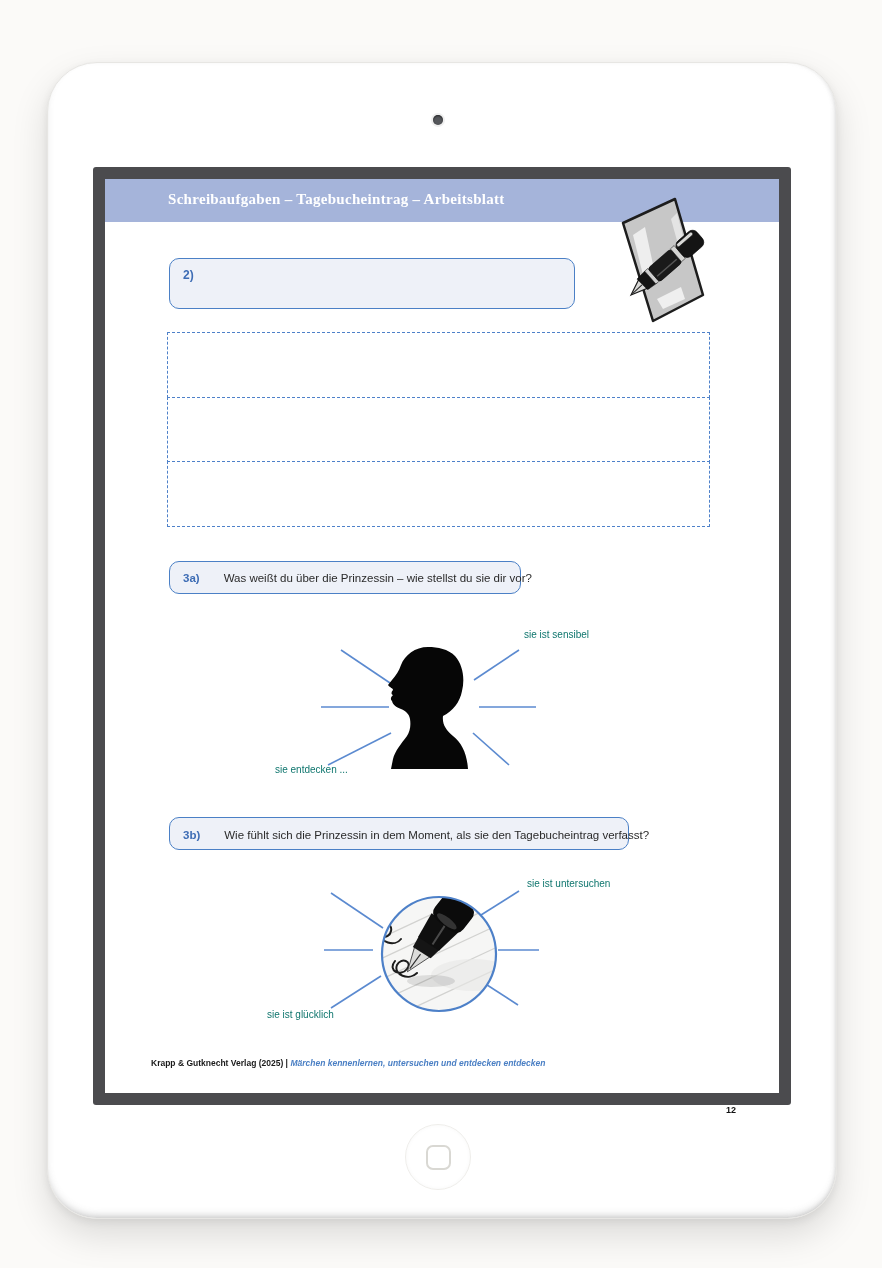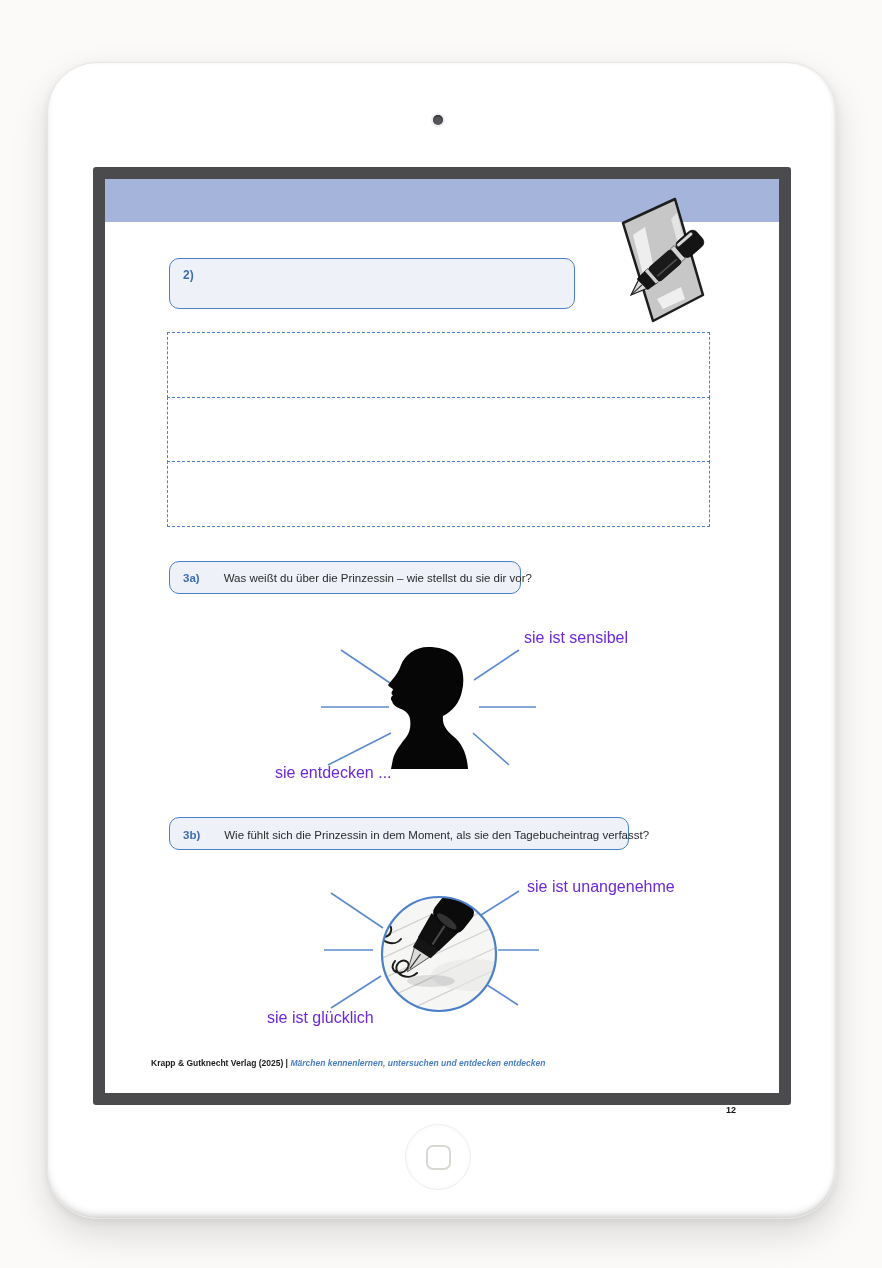--- a/index.html
+++ b/index.html
@@ -66,21 +66,21 @@
   
   .write-grid { position:absolute; left:62px; top:153px; width:543px; }
   .write-row { height:66px; border:1.3px dashed #4e81c9; background:#fff; }
   .write-row + .write-row { margin-top:-1.3px; }
 
   
   .figure { position:absolute; width:420px; }
   .figure-head { left:150px; top:448px; height:168px; }
   .figure-pen  { left:150px; top:698px; height:160px; }
   .figure svg.web { position:absolute; left:0; top:0; }
-  .map-label { position:absolute; font-size:16px; color:#6d28d9; white-space:nowrap; }
+  .map-label { position:absolute; font-size:10px; color:#0f766e; white-space:nowrap; }
   .fh-tr { left:269px; top:2px; }
   .fh-bl { left:20px;  top:137px; }
   .fp-tr { left:272px; top:1px; }
   .fp-bl { left:12px;  top:132px; }
 
   
   .footer-left { position:absolute; left:46px; top:879px; font-size:8.5px; font-weight:700; color:#1a1a1a; white-space:nowrap; }
   .footer-series { color:#4a7fc4; font-style:italic; }
   .page-num { position:absolute; left:621px; top:926px; font-size:9px; font-weight:700; color:#111; }
 </style>
@@ -88,20 +88,21 @@
 <body>
 
 <div class="stage">
   <div class="tablet">
     <div class="camera"></div>
 
     <div class="screen">
       <div class="pdf-page">
 
         <div class="headerbar"></div>
+        <div class="header-title">Schreibaufgaben – Tagebucheintrag – Arbeitsblatt</div>
 
         <svg class="clipart" viewBox="0 0 132 142">
           <path d="M26,32 L78,8 L106,104 L56,130 Z" fill="#c7c7c7" stroke="#1d1d1d" stroke-width="2.5" stroke-linejoin="round"></path>
           <path d="M36,44 L48,36 L60,92 L50,100 Z" fill="#eeeeee"></path>
           <path d="M80,22 L90,60 L84,64 L74,28 Z" fill="#e4e4e4"></path>
           <path d="M60,108 L84,96 L88,108 L66,118 Z" fill="#efefef"></path>
           <g transform="translate(34,104) rotate(-131)">
             <polygon points="0,0 -6,18 7,17" fill="#d9d9d7" stroke="#1a1a1a" stroke-width="1.2"></polygon>
             <line x1="0" y1="2" x2="0.5" y2="15" stroke="#222" stroke-width="1"></line>
             <polygon points="-7,16 8,15 9,26 -8,27" fill="#141414" stroke="#000" stroke-width=".5"></polygon>
@@ -189,21 +190,21 @@
                 <line x1="0" y1="3" x2="0.5" y2="21" stroke="#2b2b2b" stroke-width="1.1"></line>
                 <polygon points="-10,24 11,22 13,35 -12,37" fill="#151515"></polygon>
                 <polygon points="-12,35 13,33 17,60 -16,62" fill="#0f0f0f"></polygon>
                 <line x1="-3" y1="36" x2="-1" y2="59" stroke="#4a4a4a" stroke-width="2"></line>
                 <rect x="-18" y="58" width="36" height="32" rx="9" fill="#0b0b0b"></rect>
                 <ellipse cx="0" cy="63" rx="12" ry="4" fill="#333"></ellipse>
               </g>
             </g>
             <circle cx="184" cy="77" r="57" fill="none" stroke="#4d80c8" stroke-width="2.2"></circle>
           </svg>
-          <span class="map-label fp-tr">sie ist unangenehme</span>
+          <span class="map-label fp-tr">sie ist untersuchen</span>
           <span class="map-label fp-bl">sie ist glücklich</span>
         </div>
 
         <div class="footer-left">
           <span>Krapp &amp; Gutknecht Verlag (2025) |</span>
           <span class="footer-series">Märchen kennenlernen, untersuchen und entdecken entdecken</span>
         </div>
         <div class="page-num">12</div>
 
       </div>

